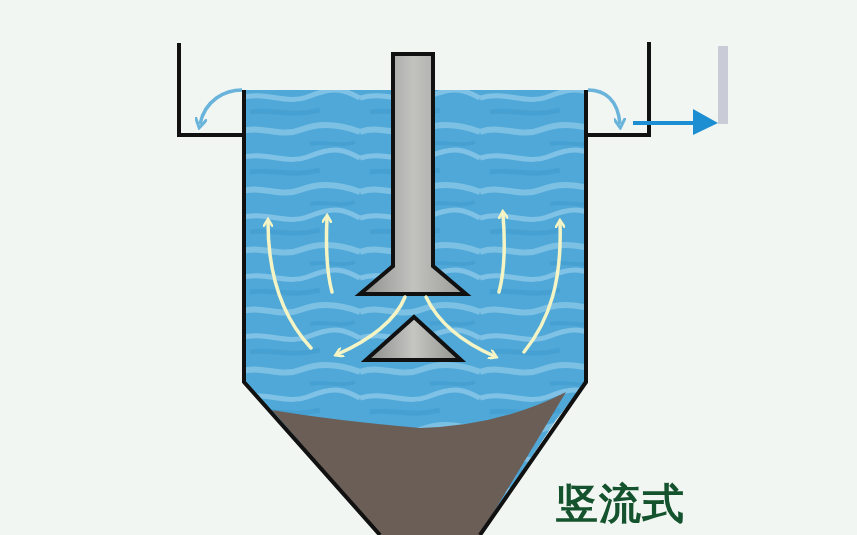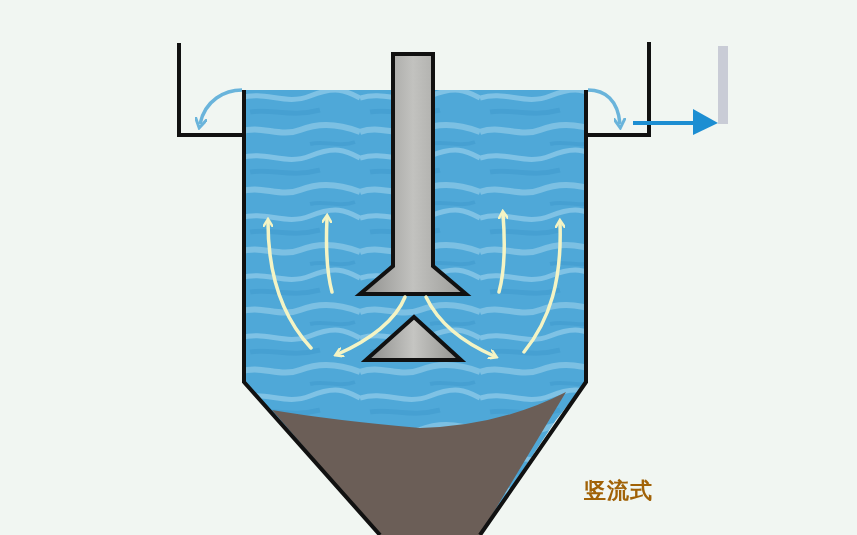--- a/index.html
+++ b/index.html
@@ -1,18 +1,18 @@
 <!DOCTYPE html>
 <html><head>
   <meta charset="utf-8">
   <style>
     html, body { margin: 0; padding: 0; }
     body { width: 857px; height: 535px; background: #f1f6f2; overflow: hidden; position: relative; font-family: "DejaVu Sans", sans-serif; }
     #stage { position: absolute; left: 0; top: 0; width: 857px; height: 535px; }
-    .caption { position: absolute; left: 584px; top: 476px; font-size: 22px; font-weight: bold; color: #a16207; letter-spacing: 1px; font-family: "DejaVu Sans", sans-serif; }
+    .caption { position: absolute; left: 556px; top: 476px; font-size: 42px; font-weight: bold; color: #14532d; letter-spacing: 1px; font-family: "DejaVu Sans", sans-serif; }
     .sep-bar { position: absolute; left: 718px; top: 46px; width: 10px; height: 78px; background: #c9ccd6; }
   </style>
 </head>
 <body>
 
 <div id="stage">
   <svg width="857" height="535" viewBox="0 0 857 535" xmlns="http://www.w3.org/2000/svg">
     <defs>
       <linearGradient id="pipeGrad" x1="0" x2="1" y1="0" y2="0">
         <stop offset="0" stop-color="#8d8d8b"></stop>

